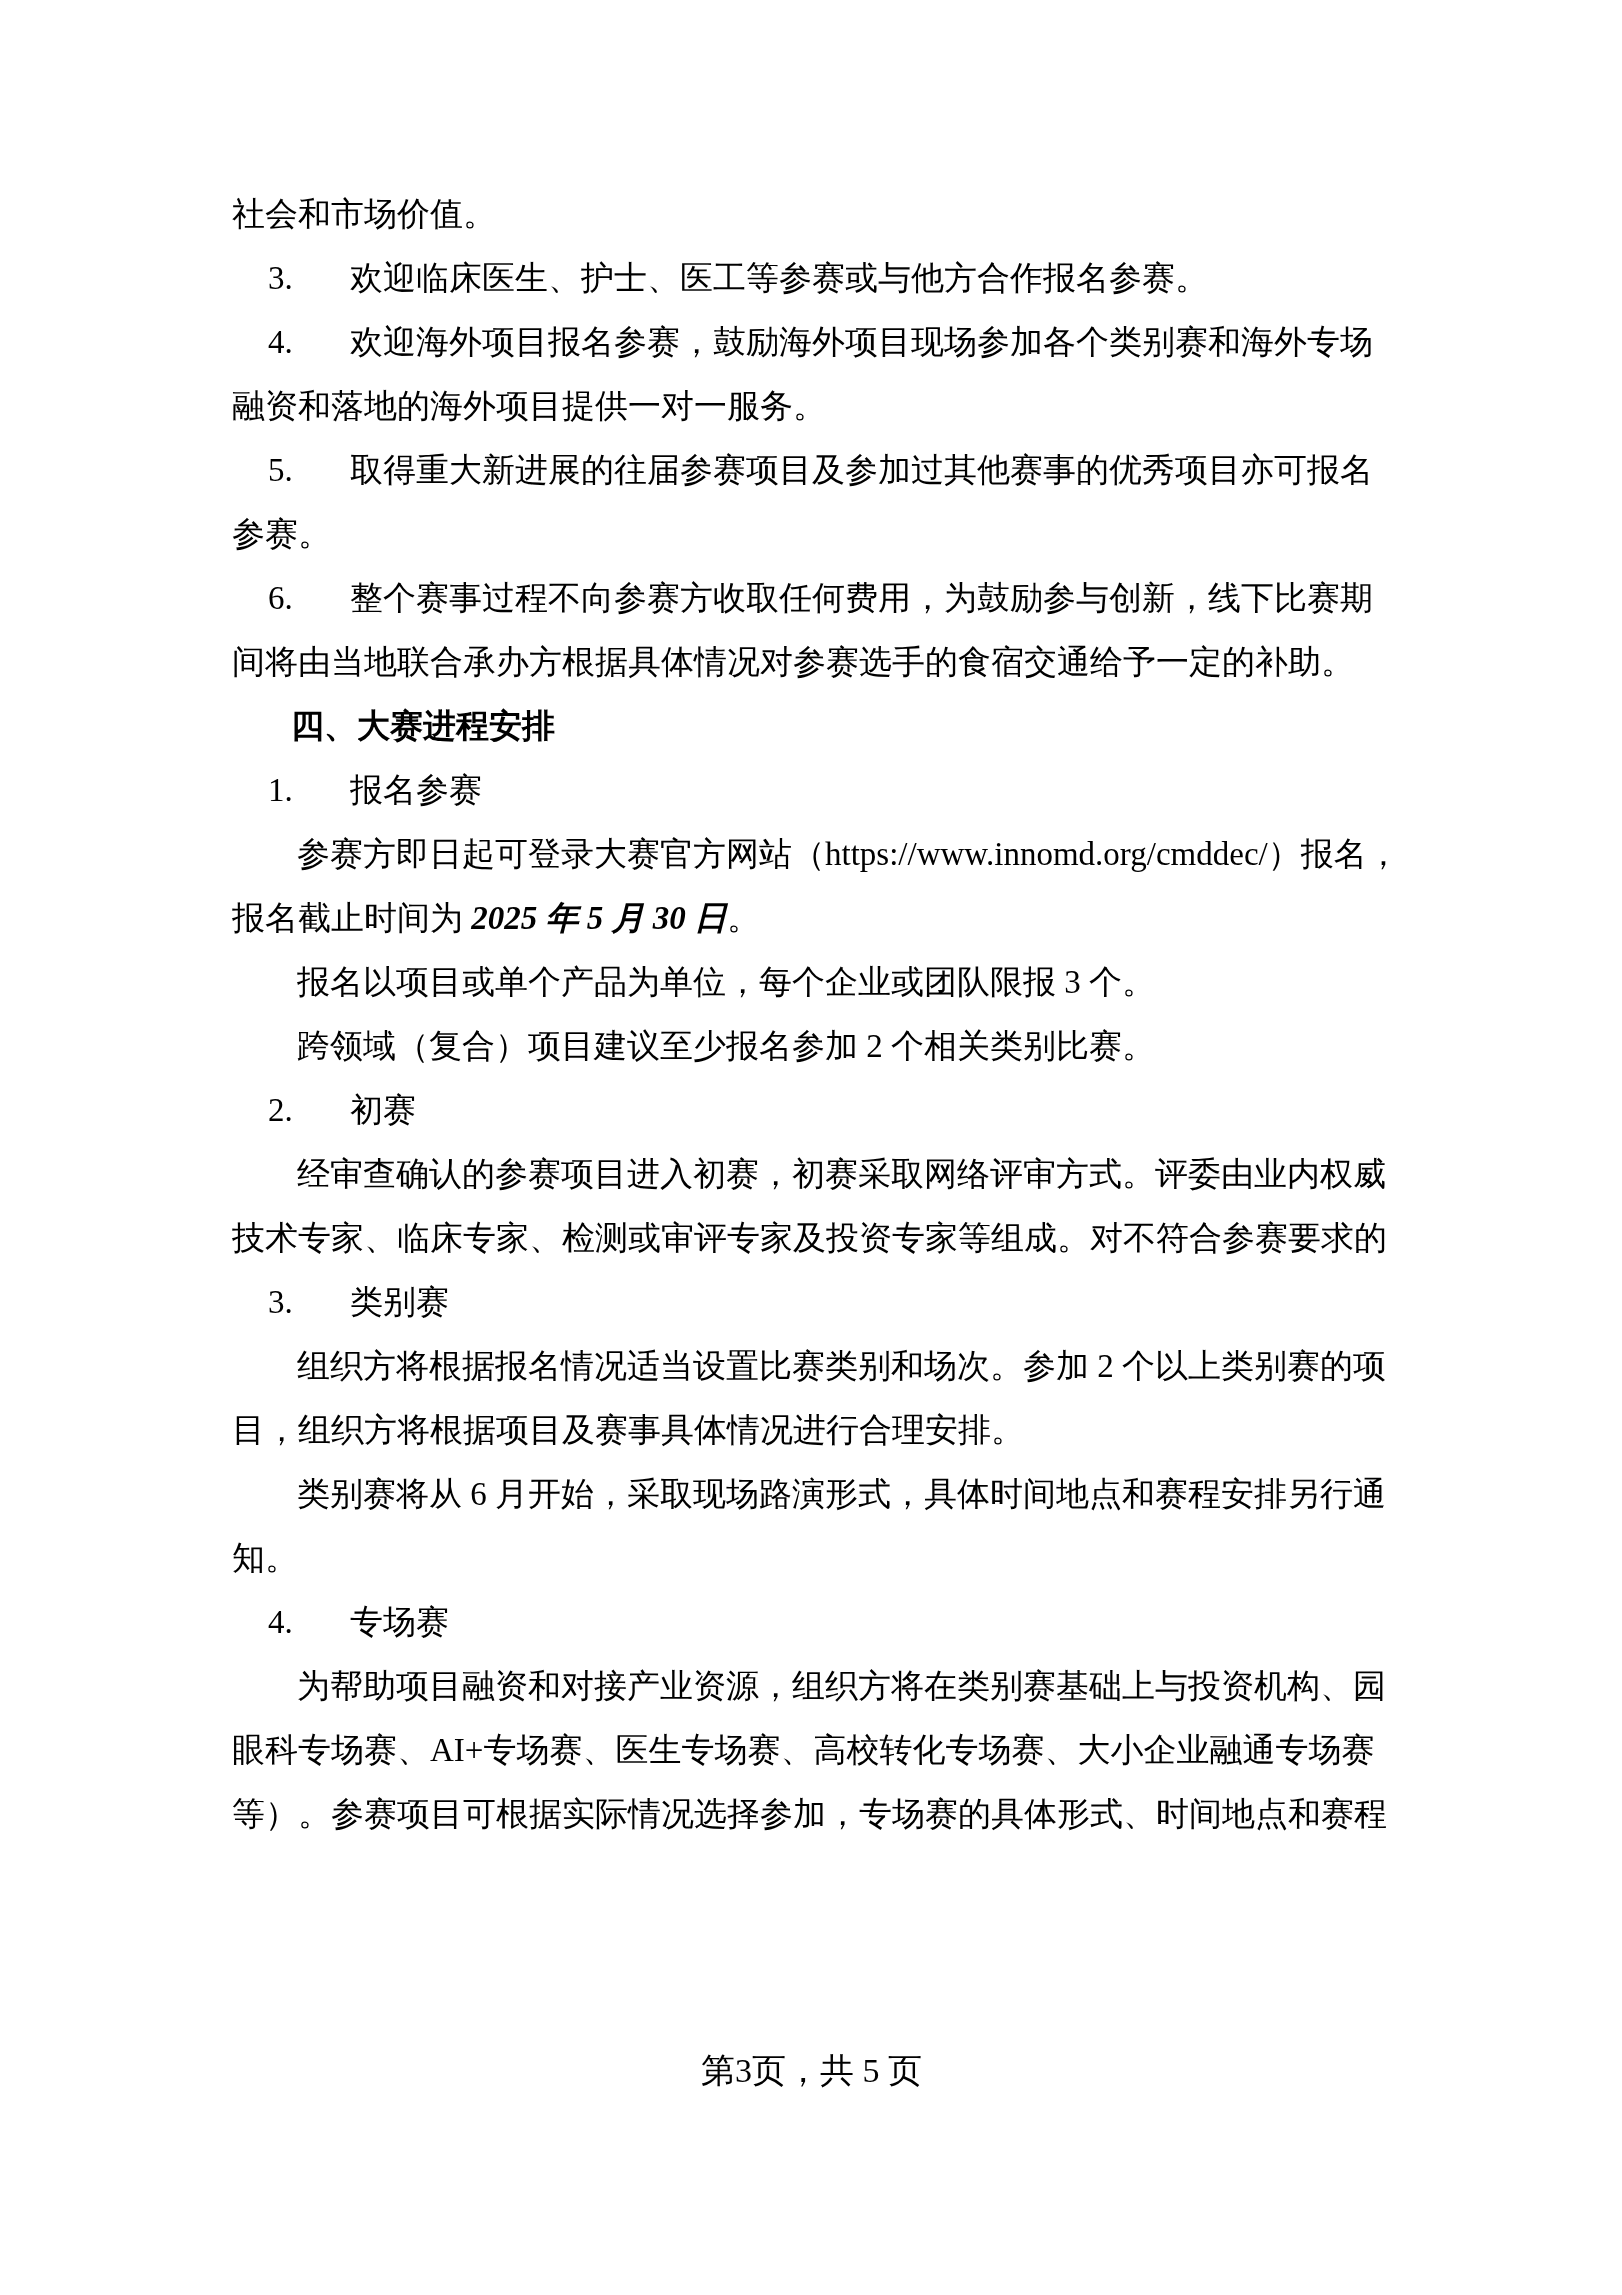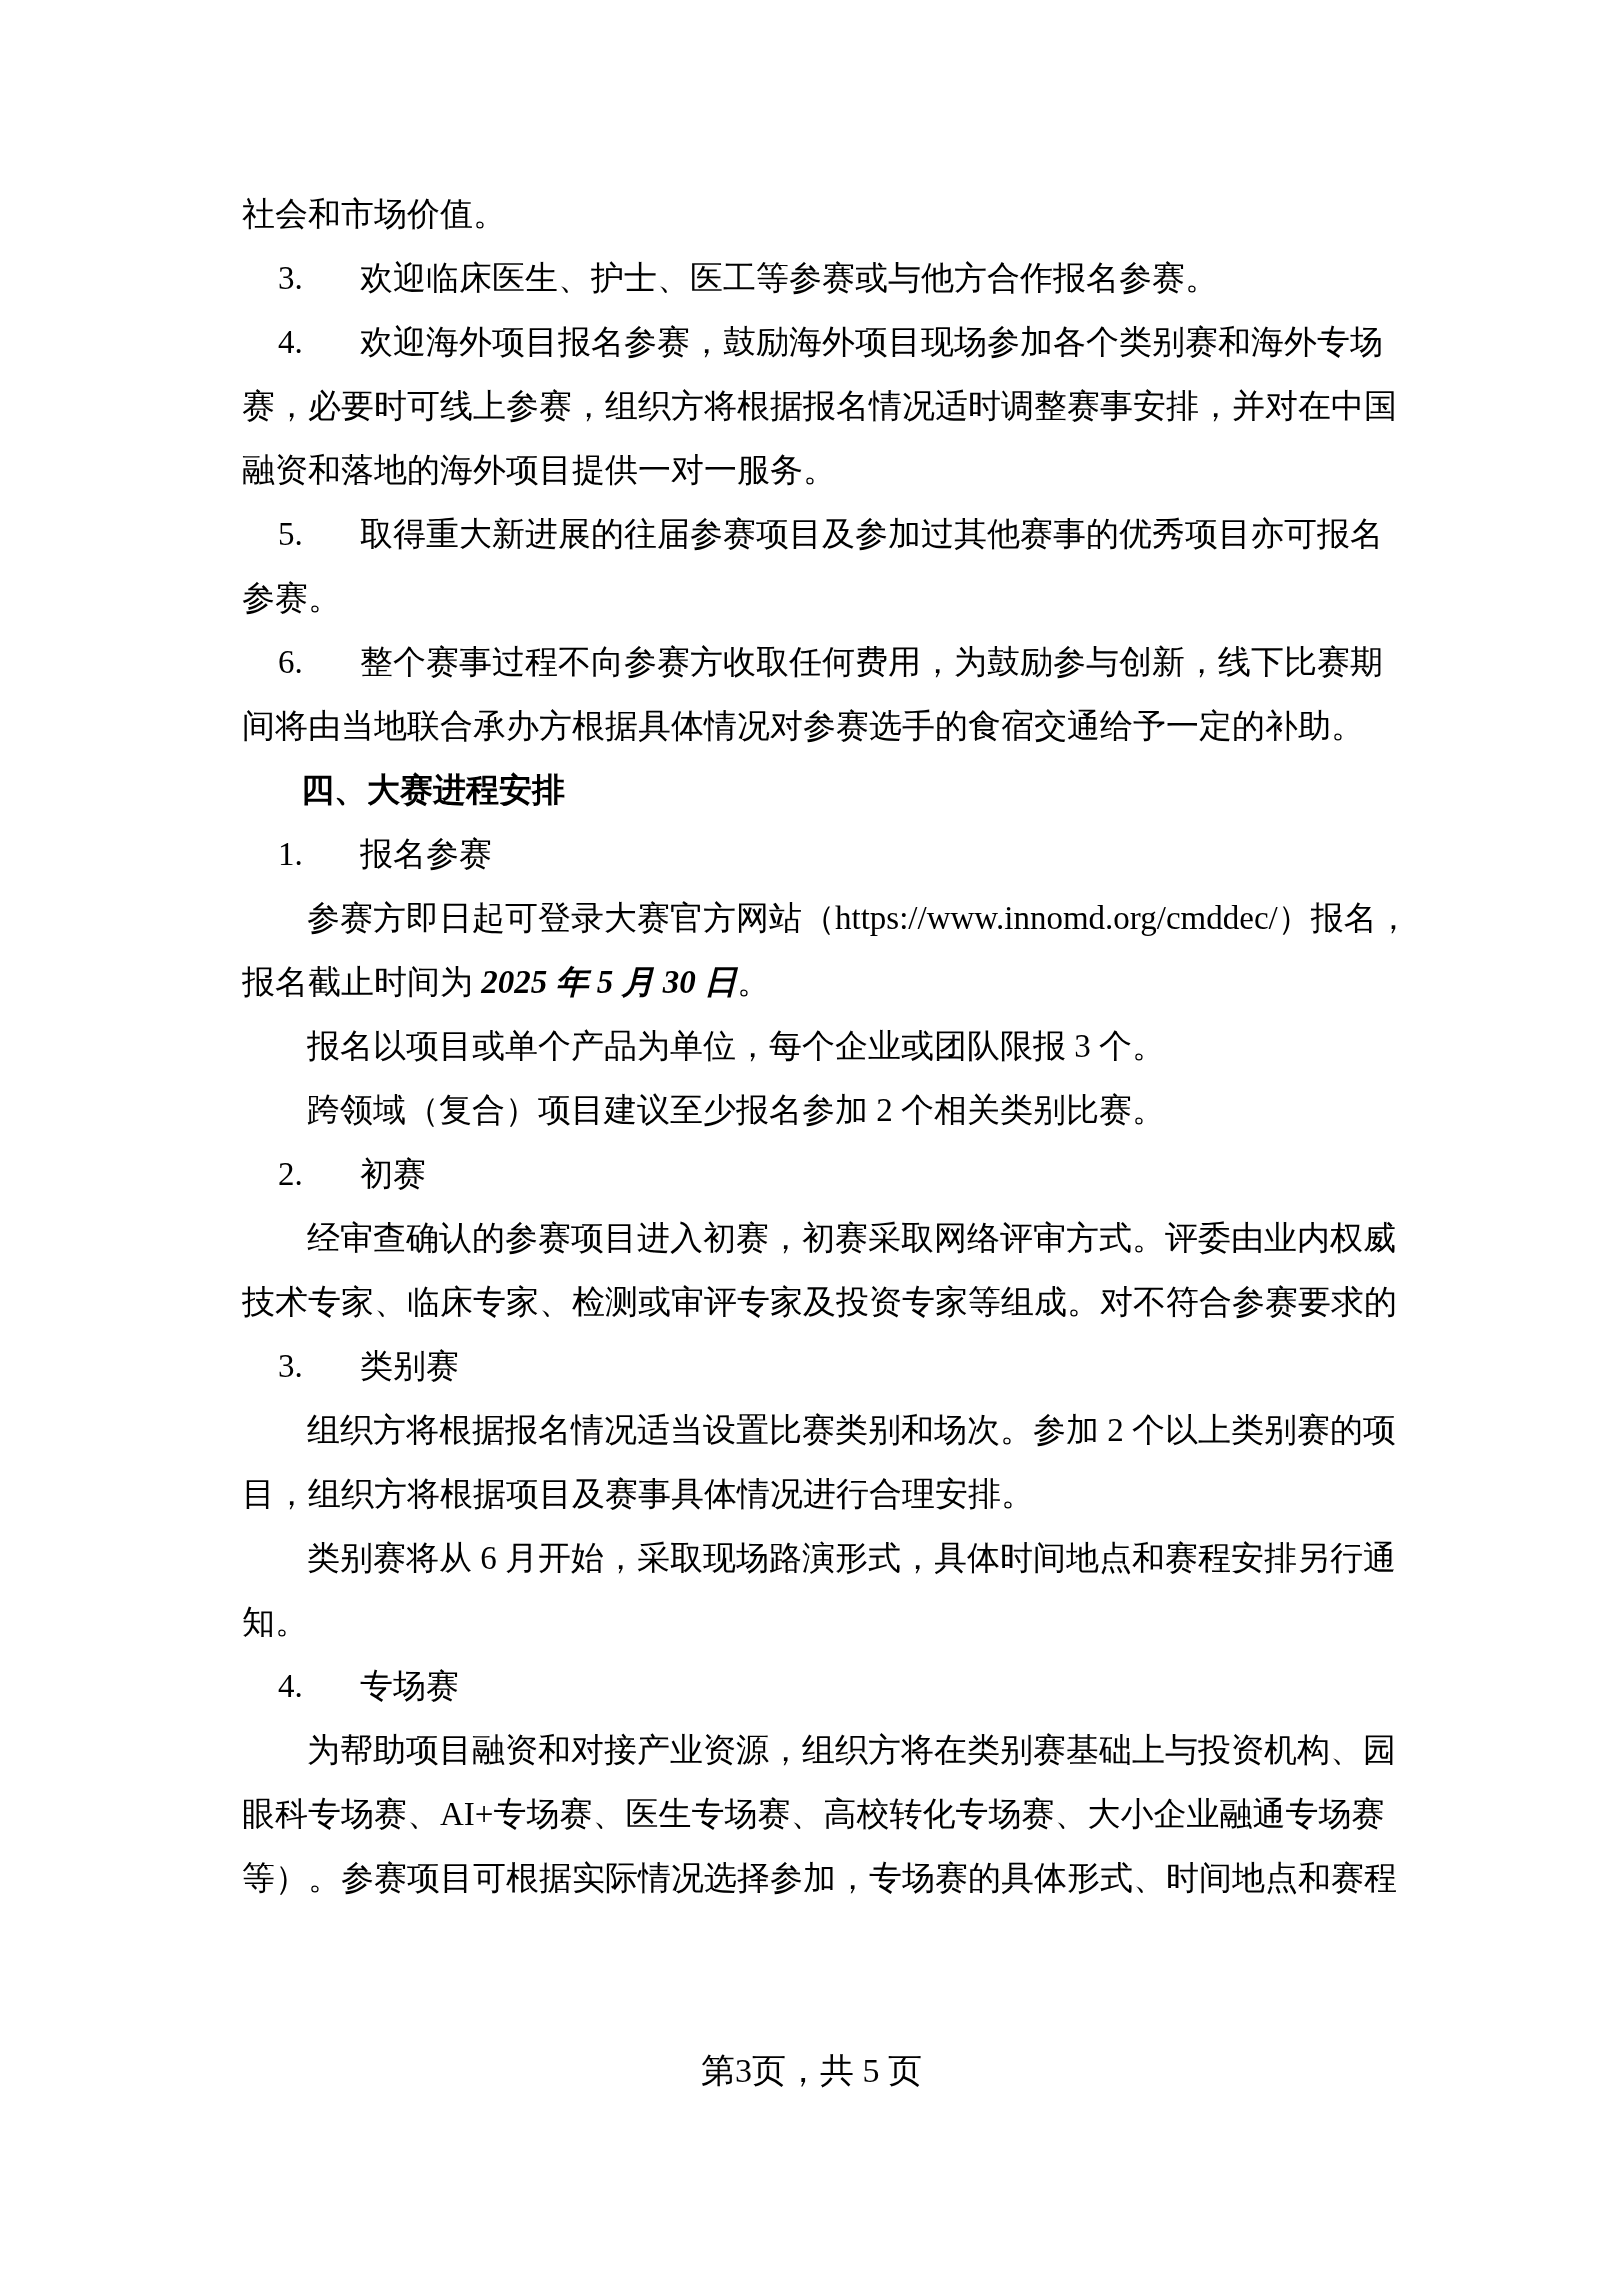--- a/index.html
+++ b/index.html
@@ -11,21 +11,21 @@
     position: relative;
     width: 1623px;
     height: 2295px;
     background: #ffffff;
     overflow: hidden;
     font-family: "Liberation Serif", "DejaVu Serif", serif;
     color: #000000;
   }
   .content {
     position: absolute;
-    left: 242px;
+    left: 232px;
     top: 182px;
     width: 1152px;
   }
   .line {
     font-size: 33px;
     line-height: 64px;
     height: 64px;
     white-space: nowrap;
     letter-spacing: 0;
   }
@@ -48,21 +48,20 @@
   }
 </style>
 </head>
 <body>
 
 <div class="page">
   <div class="content" id="doc-content">
       <div class="line cont">社会和市场价值。</div>
       <div class="line item"><span class="num">3.</span><span>欢迎临床医生、护士、医工等参赛或与他方合作报名参赛。</span></div>
       <div class="line item"><span class="num">4.</span><span>欢迎海外项目报名参赛，鼓励海外项目现场参加各个类别赛和海外专场</span></div>
-      <div class="line cont">赛，必要时可线上参赛，组织方将根据报名情况适时调整赛事安排，并对在中国</div>
       <div class="line cont">融资和落地的海外项目提供一对一服务。</div>
       <div class="line item"><span class="num">5.</span><span>取得重大新进展的往届参赛项目及参加过其他赛事的优秀项目亦可报名</span></div>
       <div class="line cont">参赛。</div>
       <div class="line item"><span class="num">6.</span><span>整个赛事过程不向参赛方收取任何费用，为鼓励参与创新，线下比赛期</span></div>
       <div class="line cont">间将由当地联合承办方根据具体情况对参赛选手的食宿交通给予一定的补助。</div>
       <div class="line heading">四、大赛进程安排</div>
       <div class="line item"><span class="num">1.</span><span>报名参赛</span></div>
       <div class="line para">参赛方即日起可登录大赛官方网站（https://www.innomd.org/cmddec/）报名，</div>
       <div class="line cont"><span>报名截止时间为 </span><span class="bold">2025 年 5 月 30 日</span><span>。</span></div>
       <div class="line para">报名以项目或单个产品为单位，每个企业或团队限报 3 个。</div>

